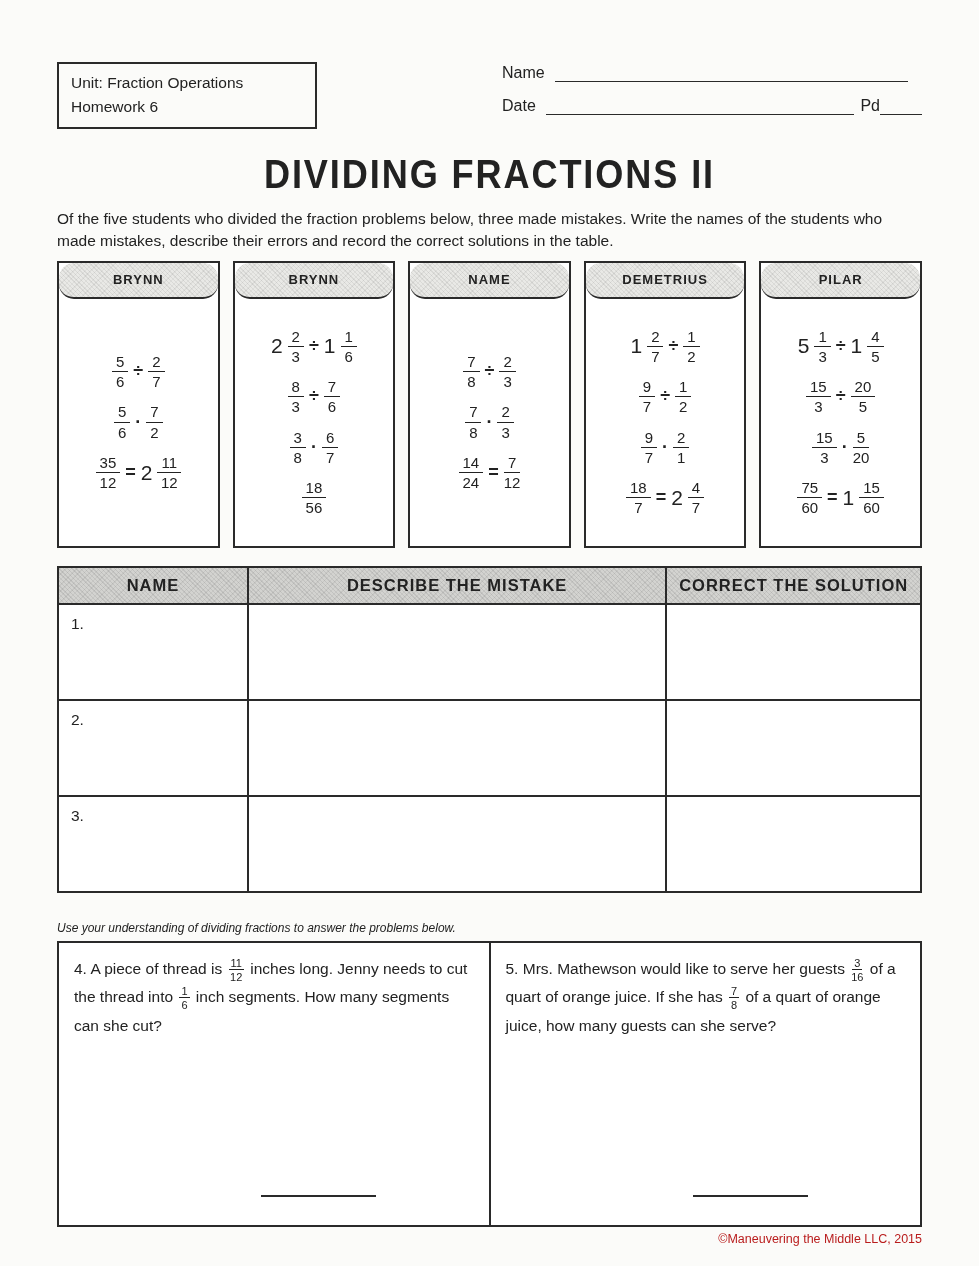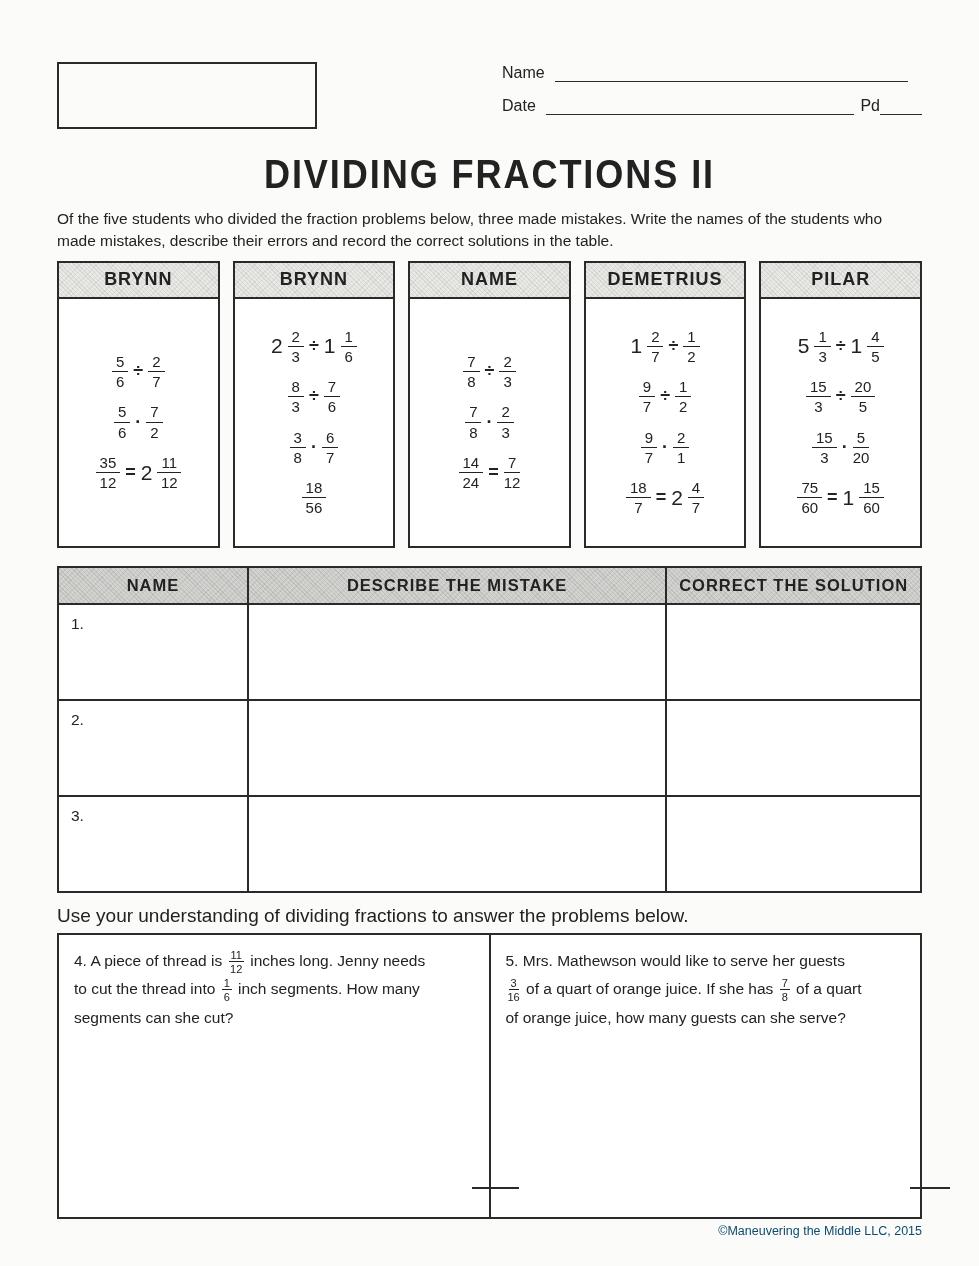--- a/index.html
+++ b/index.html
@@ -33,25 +33,26 @@
     font-family: "Liberation Sans", sans-serif;
     transform: scale(0.95, 1.05);
   }
   .instructions { margin-top: 12px; font-size: 15.5px; line-height: 1.45; }
 
   
   .students { margin-top: 8px; display: flex; gap: 13px; }
   .student-card { flex: 1; border: 2px solid #2a2a2a; height: 287px; background: #fff; }
   .card-header {
     height: 36px; display: flex; align-items: center; justify-content: center;
-    border-bottom: 2px solid #2a2a2a; font-weight: bold; font-size: 18px; letter-spacing: 1px;
+    border-bottom: 2px solid #2a2a2a; font-weight: bold; font-size: 13px; letter-spacing: 1px;
     background-color: #e9e9e6;
     background-image:
       repeating-linear-gradient(45deg, rgba(0,0,0,0.07) 0 1px, transparent 1px 3px),
       repeating-linear-gradient(-45deg, rgba(0,0,0,0.05) 0 1px, transparent 1px 4px);
+    border-radius: 15px;
   }
   .card-body {
     height: 247px; display: flex; flex-direction: column;
     justify-content: center; align-items: center; gap: 13px;
   }
   .math-line { display: flex; align-items: center; justify-content: center; gap: 5px; }
   .whole { font-size: 21px; }
   .op { font-size: 18px; font-weight: bold; }
   .frac { display: inline-flex; flex-direction: column; align-items: center; font-size: 15px; line-height: 1.15; vertical-align: middle; }
   .frac .num { padding: 0 4px 1px 4px; border-bottom: 1.7px solid #222; }
@@ -68,41 +69,43 @@
   }
   .answer-table th:nth-child(1) { width: 22%; }
   .answer-table th:nth-child(2) { width: 48.5%; }
   .answer-table th:nth-child(3) { width: 29.5%; margin-top: 36px; }
   .answer-table td {
     border: 2px solid #2a2a2a; height: 96px; vertical-align: top;
     padding: 10px 12px; font-size: 15.5px; background: #fff;
   }
 
   
-  .wp-intro { margin-top: 12px; font-size: 19px; }
+  .wp-intro { margin-top: 28px; font-size: 12px; font-style: italic; }
   .wp-box { margin-top: 6px; border: 2px solid #2a2a2a; display: flex; height: 286px; background: #fff; }
-  .wp-cell { flex: 1; padding: 12px 15px; display: flex; flex-direction: row; }
+  .wp-cell { flex: 1; padding: 12px 15px; display: flex; flex-direction: column; }
   .wp-cell:first-child { border-right: 2px solid #2a2a2a; }
   .wp-text { font-size: 15.5px; line-height: 1.85; }
   .wp-text .frac { font-size: 11px; line-height: 1.1; margin: 0 2px; vertical-align: middle; }
   .wp-text .frac .num { border-bottom: 1.3px solid #222; padding: 0 2px 0 2px; }
   .answer-blank {
     margin-top: auto; margin-bottom: 16px; width: 115px;
     border-bottom: 2px solid #2a2a2a; align-self: center; transform: translateX(45px);
   }
 
-  .footer { text-align: right; margin-top: 5px; font-size: 12.5px; color: #0c4a6e; }
+  .footer { text-align: right; margin-top: 5px; font-size: 12.5px; color: #b91c1c; }
 </style>
 </head>
 <body>
 
 <div class="page">
 
   <div class="header">
     <div class="unit-box">
+      <div>Unit:  Fraction Operations</div>
+      <div>Homework 6</div>
     </div>
     <div class="name-date">
       <div class="nd-row">
         <span>Name</span>
         <span class="blank name-blank"></span>
       </div>
       <div class="nd-row">
         <span>Date</span>
         <span class="blank date-blank"></span>
         <span class="pd-label">Pd</span>

